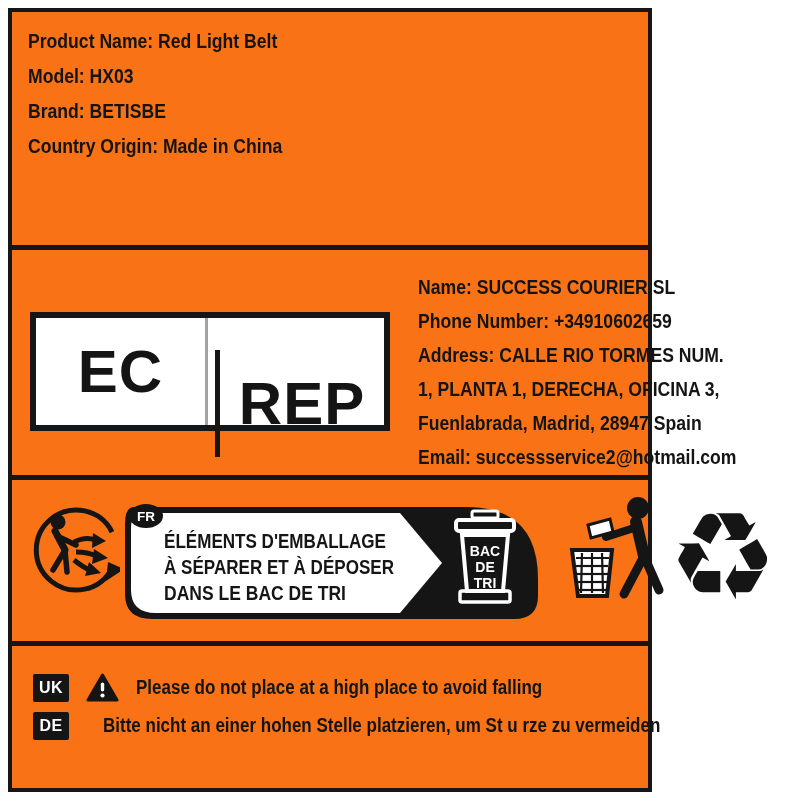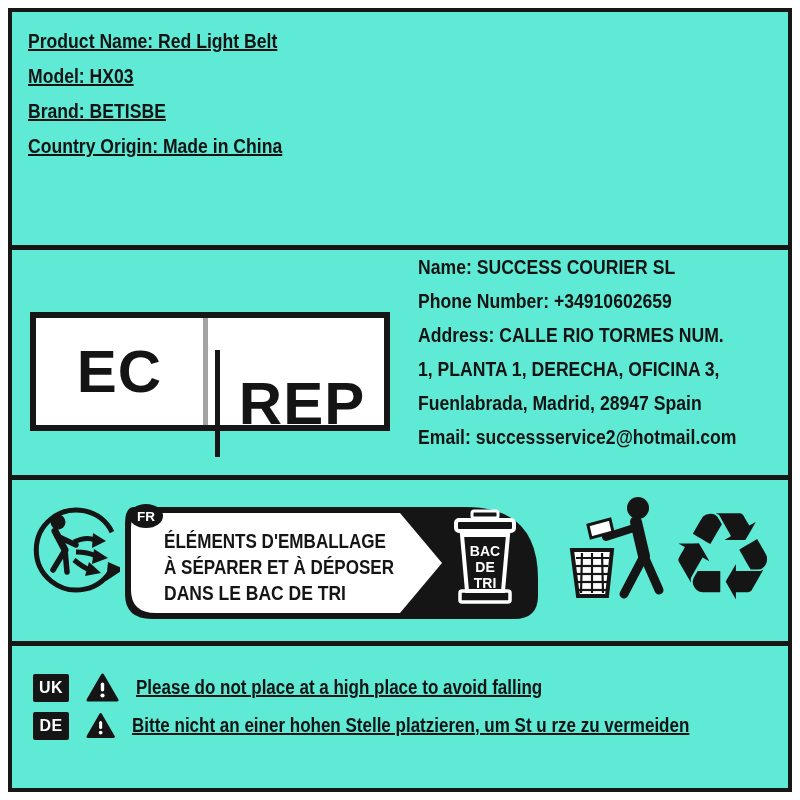--- a/index.html
+++ b/index.html
@@ -7,24 +7,23 @@
   body {
     background: #ffffff;
     font-family: "Liberation Sans", "DejaVu Sans", sans-serif;
     font-weight: 700;
     color: #141414;
     position: relative;
     overflow: hidden;
   }
   .label {
     position: absolute; left: 8px; top: 8px;
-    width: 784px; height: 784px;
+    width: 644px; height: 784px;
     border: 4px solid #161616;
-    background: #5eead4;
-    text-decoration: underline;
+    background: #f97316;
   }
   .sec { position: relative; border-bottom: 5px solid #161616; }
 
   
   #sec1 { height: 238px; display: flex; padding: 12px 0 0 16px; }
   #sec1 .col1 { flex: 0 0 344px; }
   #sec1 .col2 { flex: 1; }
   .tline {
     font-size: 20px; line-height: 35px; white-space: nowrap;
     transform: scaleX(.88); transform-origin: 0 0;
@@ -34,24 +33,24 @@
   #sec2 { height: 230px; }
   .ecrep {
     position: absolute; left: 18px; top: 62px;
     width: 360px; height: 119px;
     border: 6px solid #161616; display: flex; background: #fff;
   }
   .ecrep .cell {
     height: 100%; display: flex; align-items: center; justify-content: center;
     font-size: 60px; letter-spacing: 1px;
   }
-  .ecrep .ec  { flex: 0 0 172px; border-right: 5px solid #a3a3a3; }
+  .ecrep .ec  { flex: 0 0 172px; border-right: 3px solid #a3a3a3; }
   .ecrep .gap { width: 7px; }
   .ecrep .rep { flex: 1; border-left: 5px solid #161616; margin-top: 32px; }
-  .eu { position: absolute; left: 406px; top: 0; }
+  .eu { position: absolute; left: 406px; top: 20px; }
   .eu .tline { line-height: 34px; }
 
   
   #sec3 { height: 166px; }
   #sec3 svg { position: absolute; }
   #triman   { left: 20px;  top: 18px; }
   #banner   { left: 102px; top: 24px; }
   #tidyman  { left: 552px; top: 12px; }
   .recycle-glyph {
     position: absolute; left: 656px; top: 2px;

